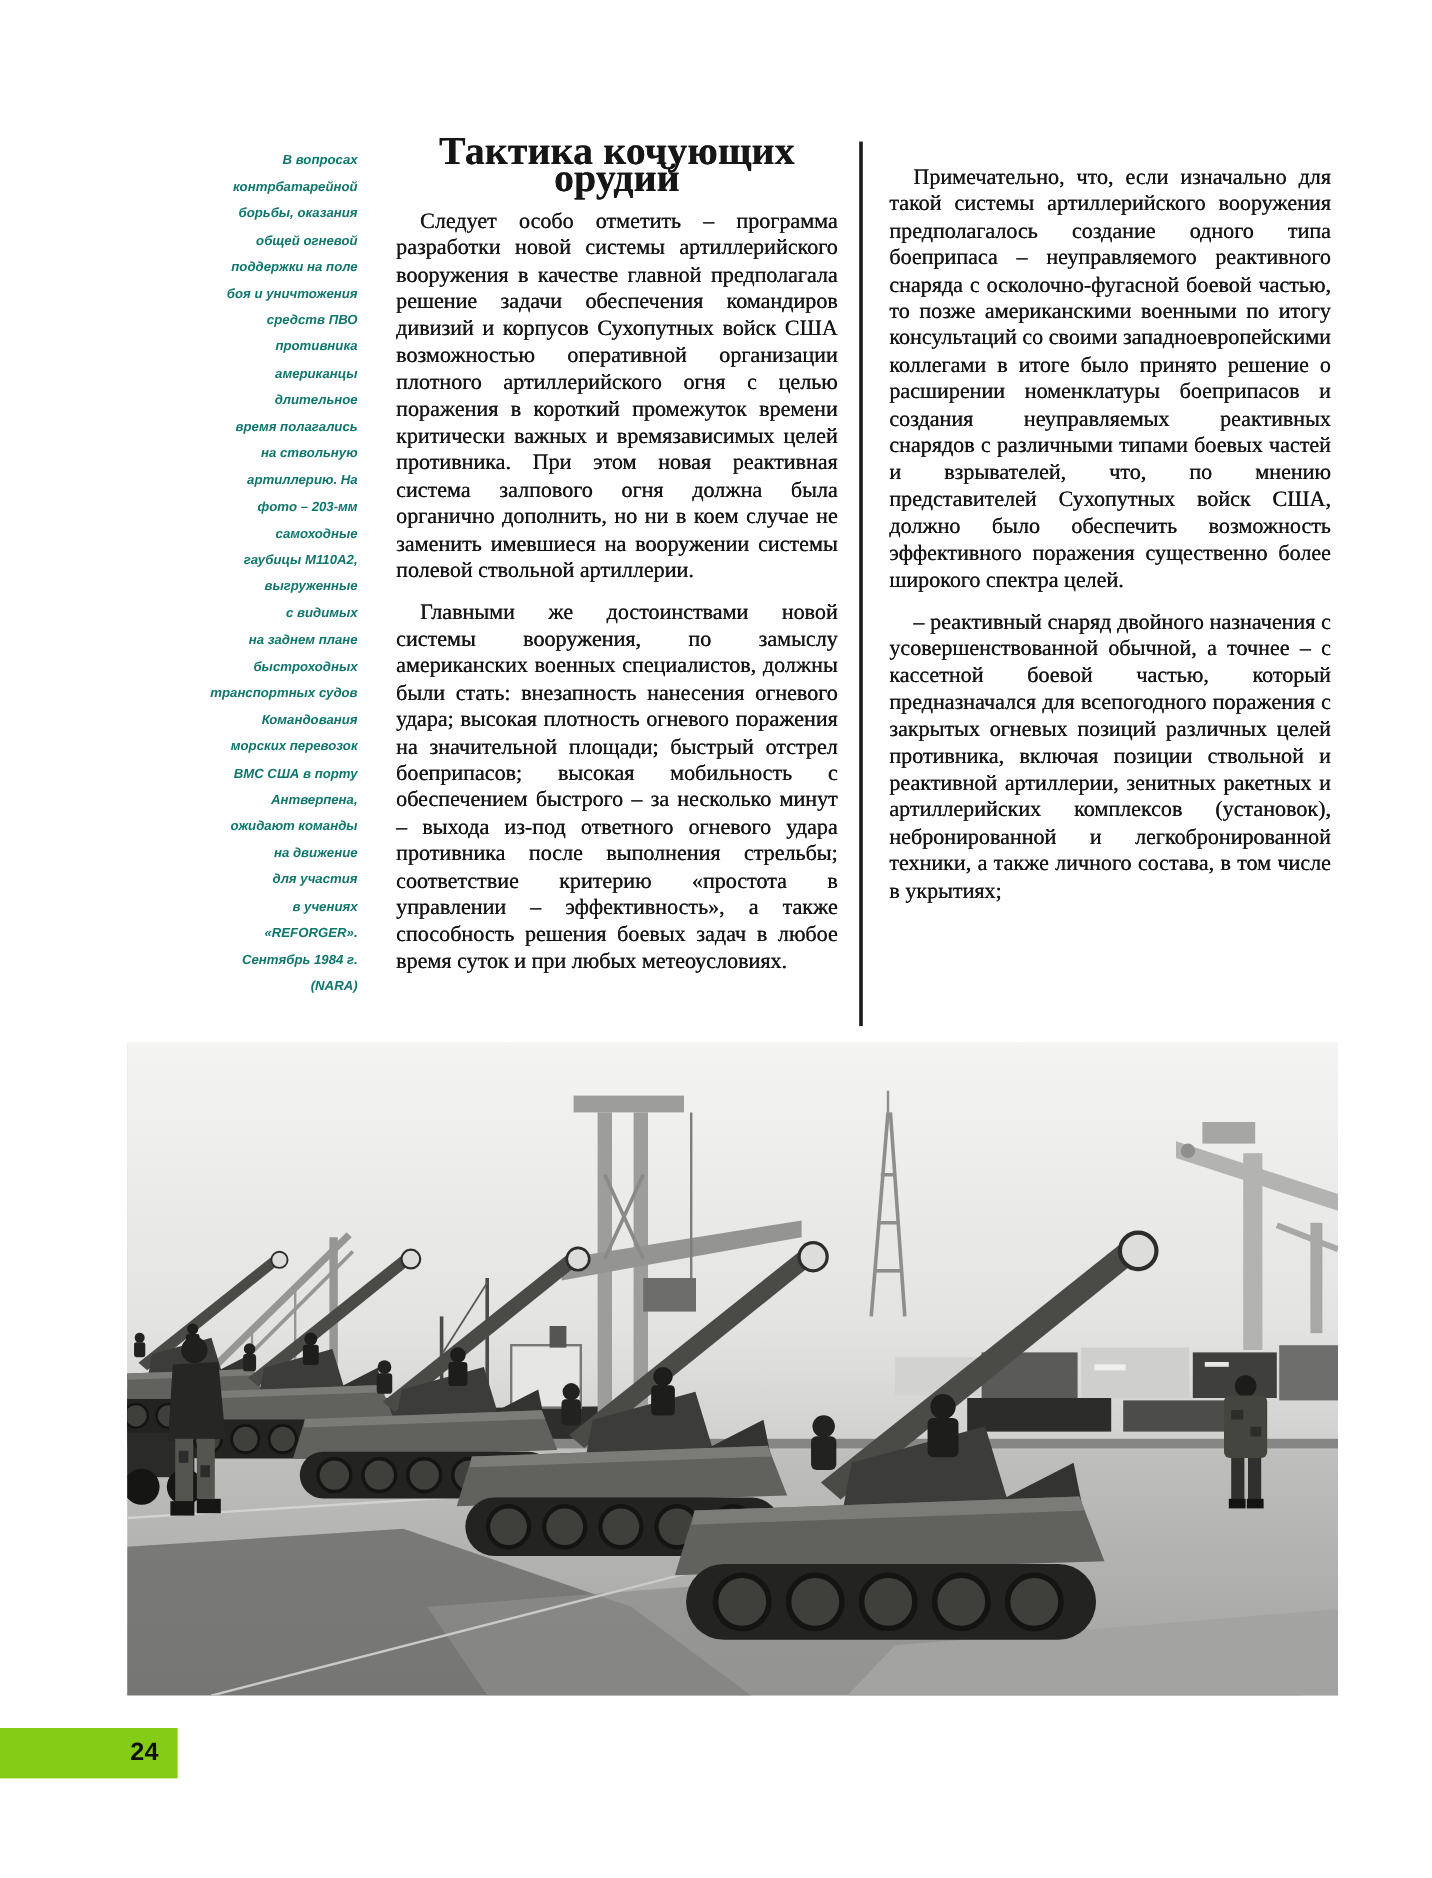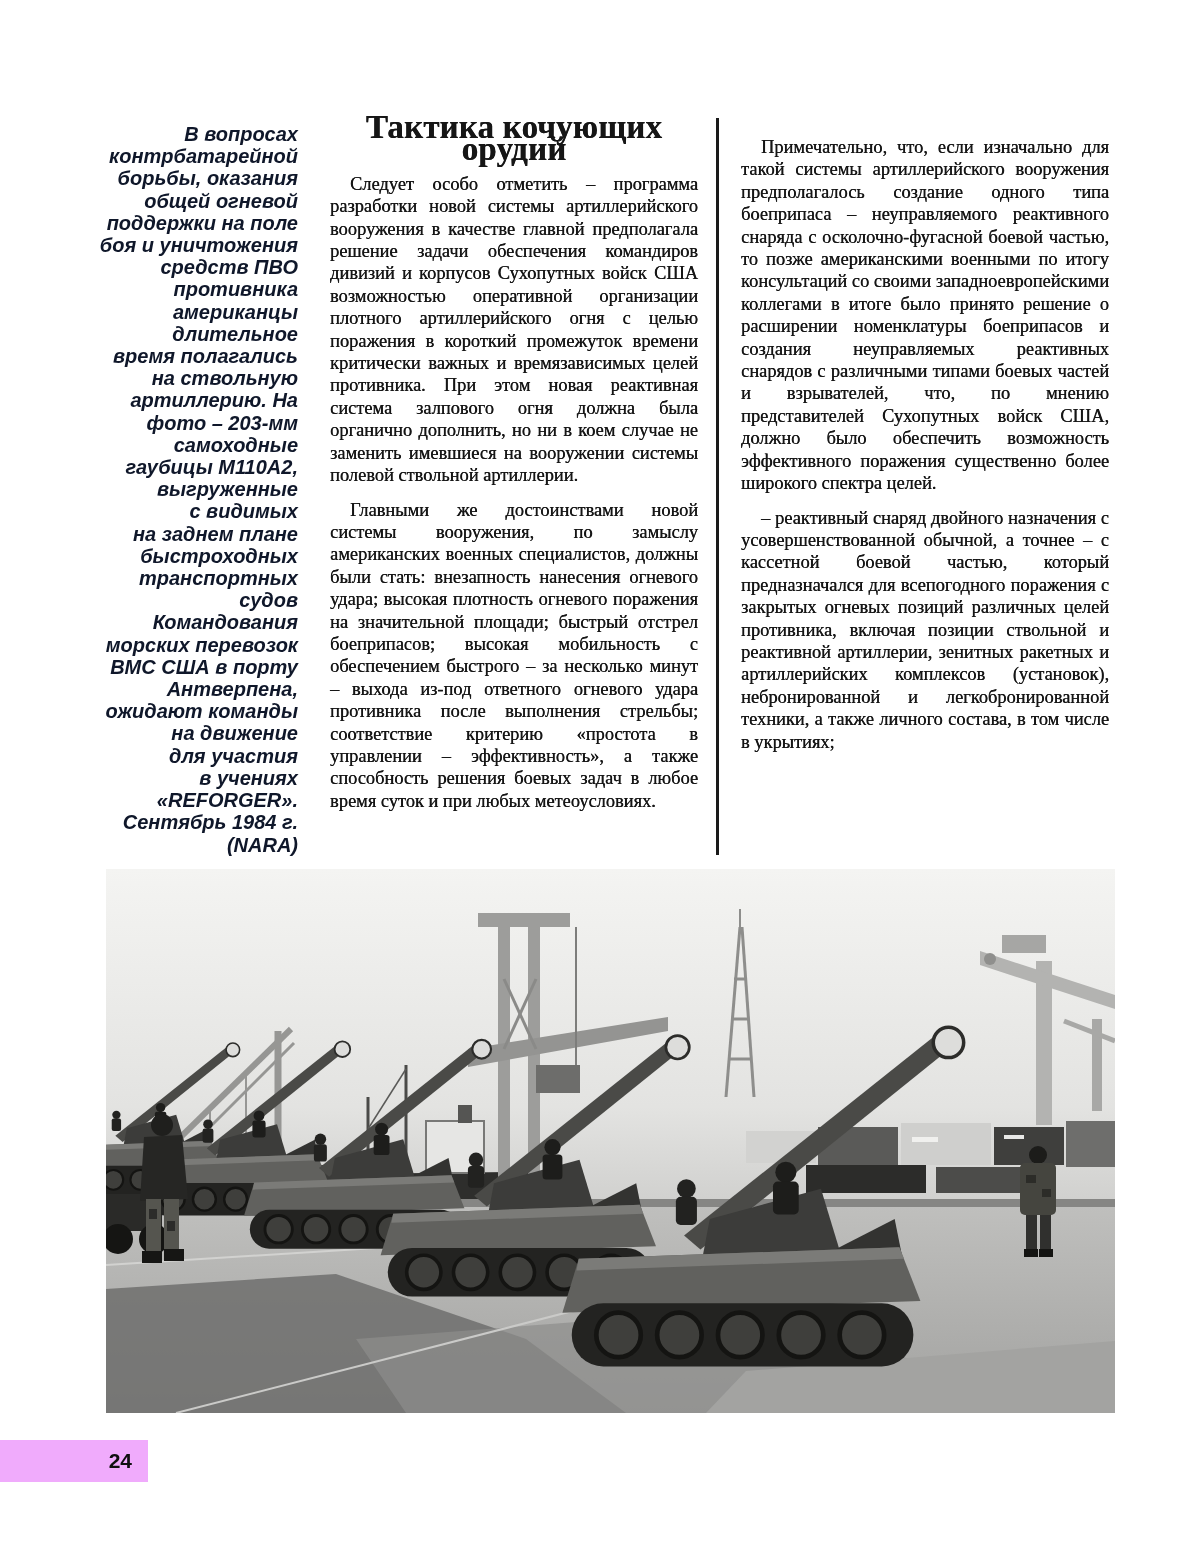--- a/index.html
+++ b/index.html
@@ -2,22 +2,22 @@
 <html lang="ru"><head>
 <meta charset="utf-8">
 <style>
   html,body{margin:0;padding:0;background:#ffffff;}
   .page{position:relative;width:1193px;height:1565px;background:#ffffff;
         font-family:"Liberation Serif",serif;color:#161616;overflow:hidden;}
 
   
   .caption{position:absolute;left:98px;top:123px;width:200px;
            text-align:right;font-family:"Liberation Sans",sans-serif;
-           font-weight:bold;font-style:italic;font-size:20px;
-           line-height:22.2px;white-space:pre-line;color:#0f172a;}
+           font-weight:bold;font-style:italic;font-size:11px;
+           line-height:22.2px;white-space:pre-line;color:#0f766e;}
 
   
   .col{position:absolute;width:392px;text-align:justify;
        font-size:18.4px;line-height:22.4px;
        text-shadow:0.3px 0 0 currentColor;}
   .col p{margin:12px;text-indent:20px;font-family:Liberation Serif, serif;}
   .col-center{left:318px;top:116px;}
   .col-right{left:729px;top:124px;}
   .heading{text-align:center;font-weight:bold;font-size:33px;
            margin:0 0 0 0;text-indent:0;letter-spacing:.2px;}
@@ -25,21 +25,21 @@
   .divider{position:absolute;left:716px;top:118px;width:2.5px;height:737px;
            background:#1a1a1a;}
 
   
   .photo{position:absolute;left:106px;top:869px;width:1009px;height:544px;
          background:#dcdcda;}
   .photo svg{display:block;width:100%;height:100%;}
 
   
   .page-band{position:absolute;left:0;top:1440px;width:148px;height:42px;
-             background:#f0abfc;display:flex;align-items:center;
+             background:#84cc16;display:flex;align-items:center;
              justify-content:flex-end;box-sizing:border-box;padding-right:16px;
              font-family:"Liberation Sans",sans-serif;font-weight:bold;
              font-size:21px;color:#0f0f0f;}
 </style>
 </head>
 <body>
 
 <div class="page">
 
   <div class="caption">В вопросах

